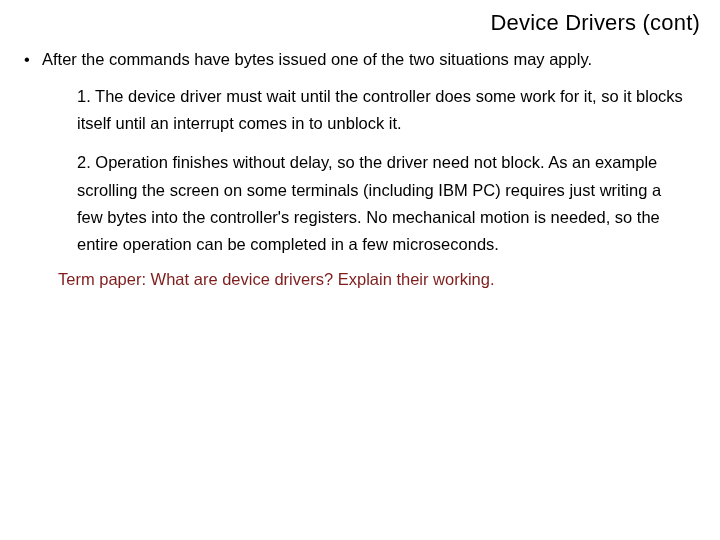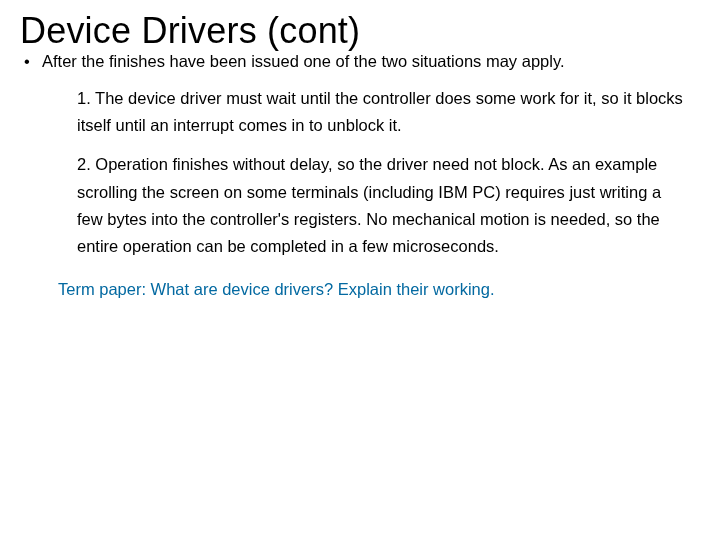--- a/index.html
+++ b/index.html
@@ -6,23 +6,24 @@
   body {
     width: 720px;
     height: 540px;
     background: #ffffff;
     font-family: Arial, Helvetica, sans-serif;
     color: #000000;
     padding: 10px 20px 20px 20px;
     overflow: hidden;
   }
   .title {
-    text-align: left;
-    font-size: 36px;
+    text-align: right;
+    font-size: 22px;
     font-weight: normal;
+    margin-bottom: 14px;
     letter-spacing: 0.2px;
   }
   .bullet-line {
     display: flex;
     font-size: 16.5px;
     margin-bottom: 14px;
     padding-left: 4px;
   }
   .bullet-dot {
     width: 18px;
@@ -34,31 +35,31 @@
   }
   .item {
     font-size: 16.5px;
     line-height: 1.65;
     margin-left: 57px;
     margin-right: 10px;
     margin-bottom: 12px;
   }
   .term-paper {
     font-size: 16.5px;
-    color: #0369a1;
+    color: #7f1d1d;
     margin-left: 38px;
-    margin-top: 20px;
+    margin-top: 12px;
   }
 </style>
 </head>
 <body>
 
 <div class="title">Device Drivers (cont)</div>
 
 <div class="bullet-line">
   <div class="bullet-dot">•</div>
-  <div class="bullet-text">After the finishes have been issued one of the two situations may apply.</div>
+  <div class="bullet-text">After the commands have bytes issued one of the two situations may apply.</div>
 </div>
 
 <div class="item">1. The device driver must wait until the controller does some work for it, so it blocks itself until an interrupt comes in to unblock it.</div>
 <div class="item">2. Operation finishes without delay, so the driver need not block. As an example scrolling the screen on some terminals (including IBM PC) requires just writing a few bytes into the controller's registers. No mechanical motion is needed, so the entire operation can be completed in a few microseconds.</div>
 
 <div class="term-paper">Term paper: What are device drivers? Explain their working.</div>
 
 </body></html>

